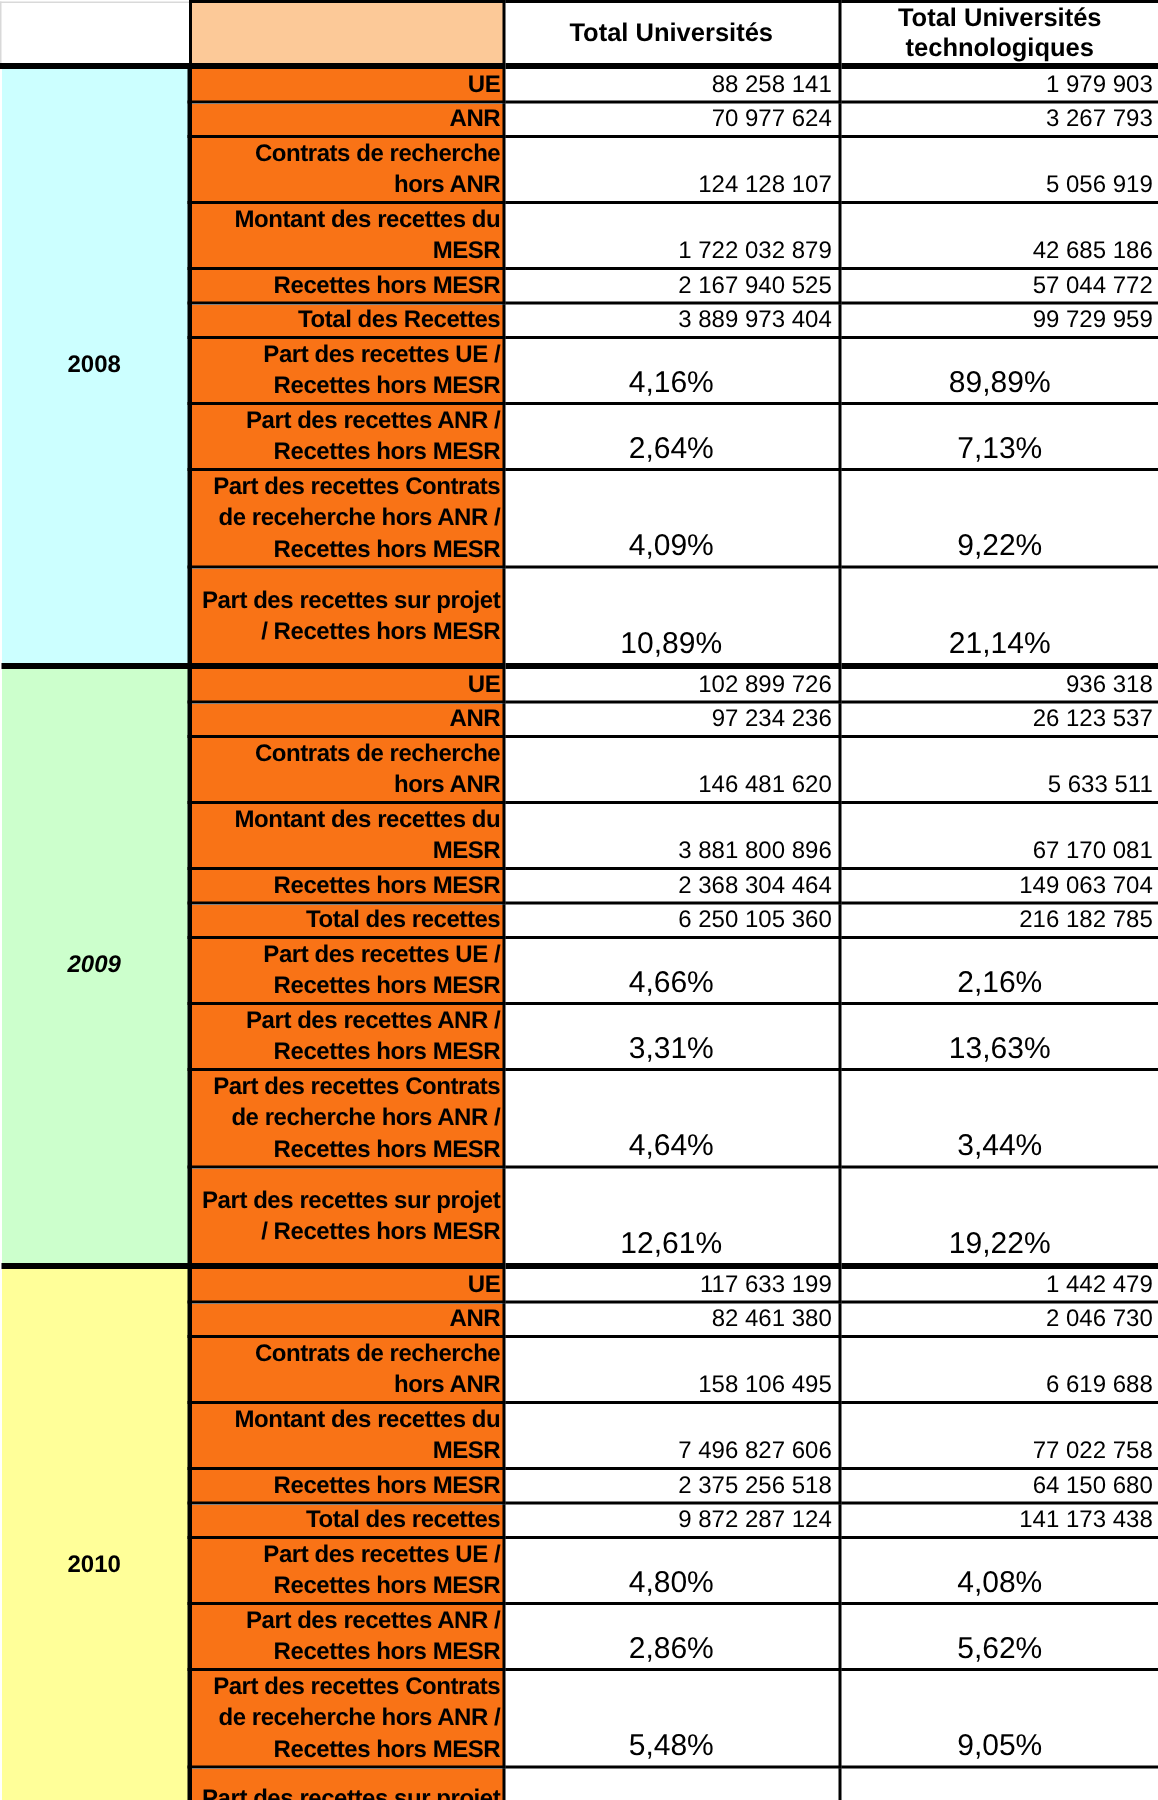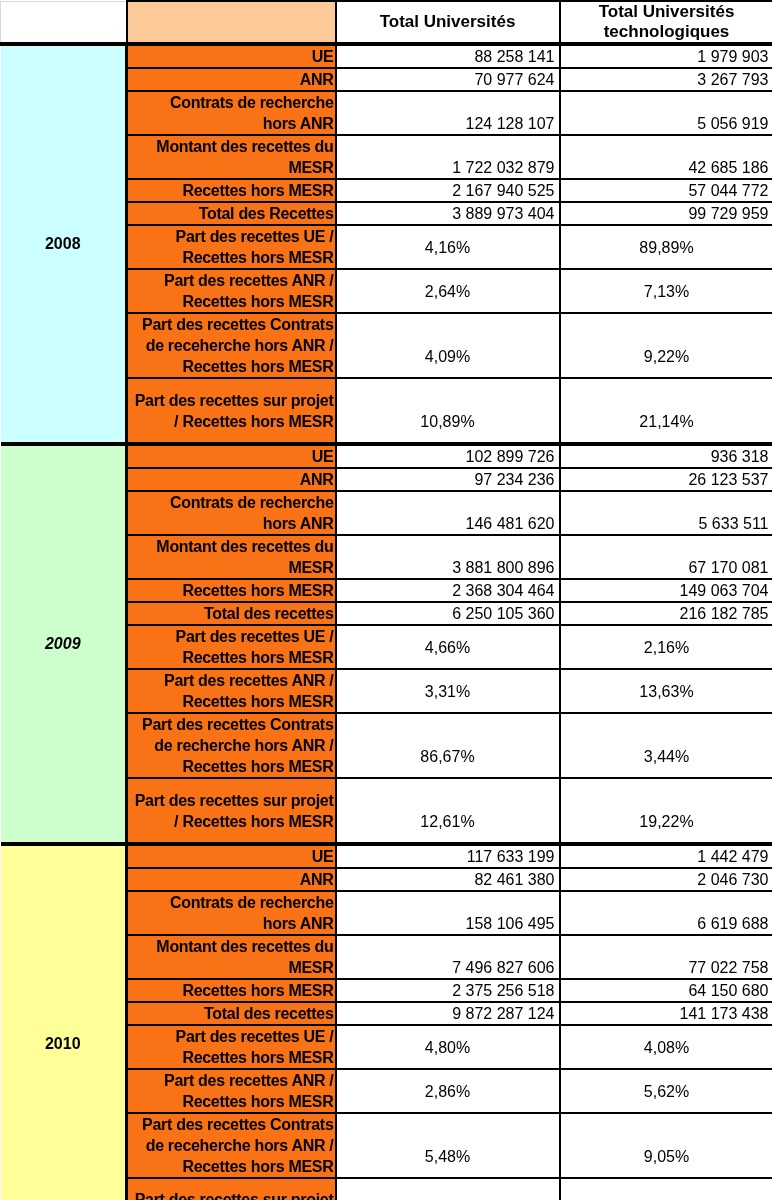--- a/index.html
+++ b/index.html
@@ -21,22 +21,22 @@
   td.y2009 { background:#CCFFCC;font-style:italic; }
   td.y2010 { background:#FFFF99; }
 
   
   td.lbl { background:#f97316; font-weight:bold; font-size:16px; letter-spacing:-0.3px;
            text-align:right; vertical-align:middle; white-space:pre-line; line-height:21px; padding:0 1px; }
 
   
   td.num { background:#fff; font-size:16px; text-align:right; vertical-align:bottom;
            padding-right:4px; padding-bottom:1px; }
-  td.pct { background:#fff; font-size:16px; text-align:center; vertical-align:bottom;
-           padding-bottom:11px; }
+  td.pct { background:#fff; font-size:20px; text-align:center; vertical-align:bottom;
+           padding-bottom:1px; }
   td.lastc { border-right:none; }
 
   
   tr.sec td { border-top-width:4px; }
 
   
   tr.rA { height:21px; }
   tr.rB { height:42px; }
   tr.rC { height:44px;border-radius:16px; }
   tr.rD { height:22px; }
@@ -164,21 +164,21 @@
   <tr class="rE">
     <td class="lbl">Part des recettes ANR /
 Recettes hors MESR</td>
     <td class="pct">3,31%</td>
     <td class="pct lastc">13,63%</td>
   </tr>
   <tr class="rF">
     <td class="lbl">Part des recettes Contrats
 de recherche hors ANR /
 Recettes hors MESR</td>
-    <td class="pct">86,67%</td>
+    <td class="pct">4,64%</td>
     <td class="pct lastc">3,44%</td>
   </tr>
   <tr class="rG">
     <td class="lbl">Part des recettes sur projet
 / Recettes hors MESR</td>
     <td class="pct">12,61%</td>
     <td class="pct lastc">19,22%</td>
   </tr>
 
   <tr class="rA sec">

